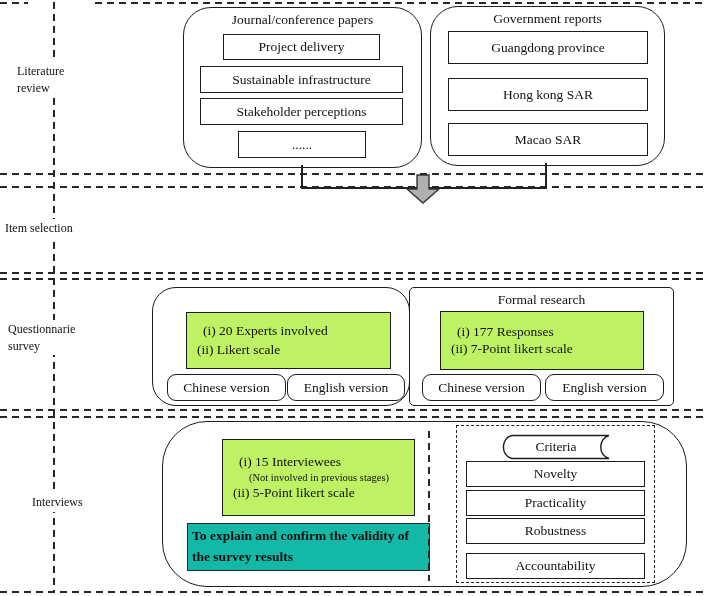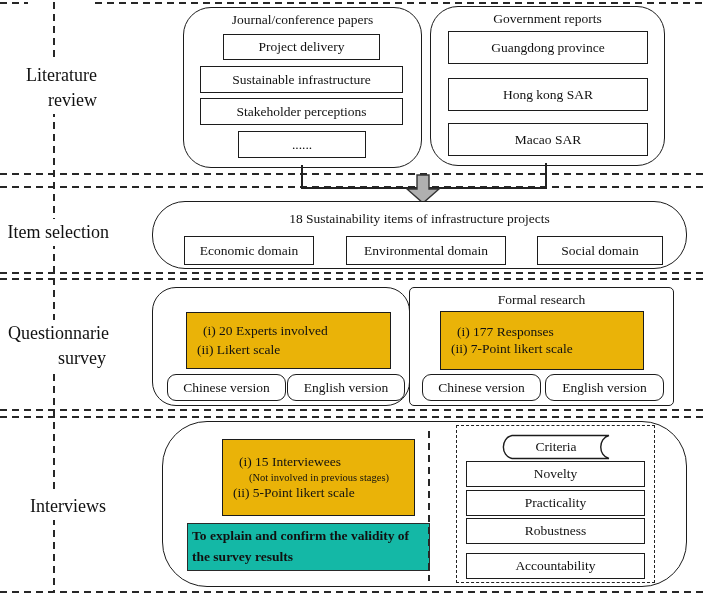--- a/index.html
+++ b/index.html
@@ -6,22 +6,22 @@
   #figure{
     position:relative;width:705px;height:596px;background:#fff;overflow:hidden;
     font-family:"Liberation Serif","DejaVu Serif",serif;color:#111;
   }
   .hdash{position:absolute;height:1.8px;background:repeating-linear-gradient(90deg,#272727 0 7px,transparent 7px 12px);}
   .vdash{position:absolute;width:1.8px;background:repeating-linear-gradient(180deg,#272727 0 7px,transparent 7px 12px);}
   .container{position:absolute;border:1.4px solid #1c1c1c;border-radius:28px;background:#fff;}
   .box{position:absolute;border:1.3px solid #1c1c1c;background:#fff;display:flex;align-items:center;justify-content:center;font-size:13.5px;white-space:nowrap;}
   .tag{border-radius:9px;}
   .ctitle{position:absolute;left:0;right:0;text-align:center;font-size:13.5px;}
-  .stage-label{position:absolute;background:#fff;text-align:right;font-size:18px;line-height:1.38;padding:1px 0;}
-  .infobox{position:absolute;border:1.3px solid #1c1c1c;background:#eab308;font-size:13.5px;line-height:1.35;display:flex;flex-direction:column;justify-content:center;}
+  .stage-label{position:absolute;background:#fff;text-align:left;font-size:12px;line-height:1.38;padding:1px 0;}
+  .infobox{position:absolute;border:1.3px solid #1c1c1c;background:#bef264;font-size:13.5px;line-height:1.35;display:flex;flex-direction:column;justify-content:center;}
   .infobox .ln{padding-left:10px;white-space:nowrap;}
   .infobox .ln.ind{padding-left:16px;}
   .infobox .ln.small{font-size:10.5px;padding-left:26px;}
   .solidline{position:absolute;background:#222;}
   .graynote{position:absolute;background:#14b8a6;border:1.5px solid #2a2a2a;font-weight:bold;font-size:13.5px;line-height:1.55;padding:2px 2px 2px 4px;}
   .criteria-frame{position:absolute;border:1.6px dashed #222;background:transparent;}
   svg{position:absolute;overflow:visible;}
 </style>
 </head>
 <body>
@@ -36,21 +36,21 @@
   <div class="hdash" style="left:0;top:186px;width:705px;"></div>
   <div class="hdash" style="left:0;top:272px;width:705px;"></div>
   <div class="hdash" style="left:0;top:278px;width:705px;"></div>
   <div class="hdash" style="left:0;top:409px;width:705px;"></div>
   <div class="hdash" style="left:0;top:416px;width:705px;"></div>
   <div class="hdash" style="left:0;top:591px;width:705px;"></div>
 
   <div class="stage-label" style="left:17px;top:62px;width:80px;">Literature review</div>
   <div class="stage-label" style="left:5px;top:219px;width:104px;">Item selection</div>
   <div class="stage-label" style="left:8px;top:320px;width:98px;">Questionnarie survey</div>
-  <div class="stage-label" style="left:26px;top:493px;width:80px;">Interviews</div>
+  <div class="stage-label" style="left:32px;top:493px;width:80px;">Interviews</div>
 
   <div class="container" style="left:183px;top:7px;width:237px;height:159px;">
     <div class="ctitle" style="top:4px;">Journal/conference papers</div>
     <div class="box" style="left:39px;top:26px;width:155px;height:24px;">Project delivery</div>
     <div class="box" style="left:16px;top:58px;width:201px;height:25px;">Sustainable infrastructure</div>
     <div class="box" style="left:16px;top:90px;width:201px;height:25px;">Stakeholder perceptions</div>
     <div class="box" style="left:54px;top:123px;width:126px;height:25px;">......</div>
   </div>
 
   <div class="container" style="left:430px;top:6px;width:233px;height:158px;">
@@ -60,26 +60,20 @@
     <div class="box" style="left:17px;top:116px;width:198px;height:31px;">Macao SAR</div>
   </div>
 
   <div class="solidline" style="left:301px;top:165px;width:1.5px;height:23px;"></div>
   <div class="solidline" style="left:545px;top:163px;width:1.5px;height:25px;"></div>
   <div class="solidline" style="left:301px;top:187px;width:246px;height:1.5px;"></div>
   <svg style="left:405px;top:174px;" width="36" height="30" viewBox="0 0 36 30">
     <polygon points="12,1 24,1 24,15 34,15 18,29 2,15 12,15" fill="#b0b0b0" stroke="#333" stroke-width="1.4"></polygon>
   </svg>
 
-  <div class="container" style="left:152px;top:201px;width:533px;height:66px;border-radius:33px;">
-    <div class="ctitle" style="top:9px;">18 Sustainability items of infrastructure projects</div>
-    <div class="box" style="left:31px;top:34px;width:128px;height:27px;">Economic domain</div>
-    <div class="box" style="left:193px;top:34px;width:158px;height:27px;">Environmental domain</div>
-    <div class="box" style="left:384px;top:34px;width:124px;height:27px;">Social domain</div>
-  </div>
 
   <div class="container" style="left:152px;top:287px;width:256px;height:117px;border-radius:24px;">
     <div class="infobox" style="left:33px;top:24px;width:203px;height:55px;">
       <div class="ln ind">(i) 20 Experts involved</div>
       <div class="ln">(ii) Likert scale</div>
     </div>
     <div class="box tag" style="left:14px;top:86px;width:117px;height:25px;">Chinese version</div>
     <div class="box tag" style="left:134px;top:86px;width:116px;height:25px;">English version</div>
   </div>
 

